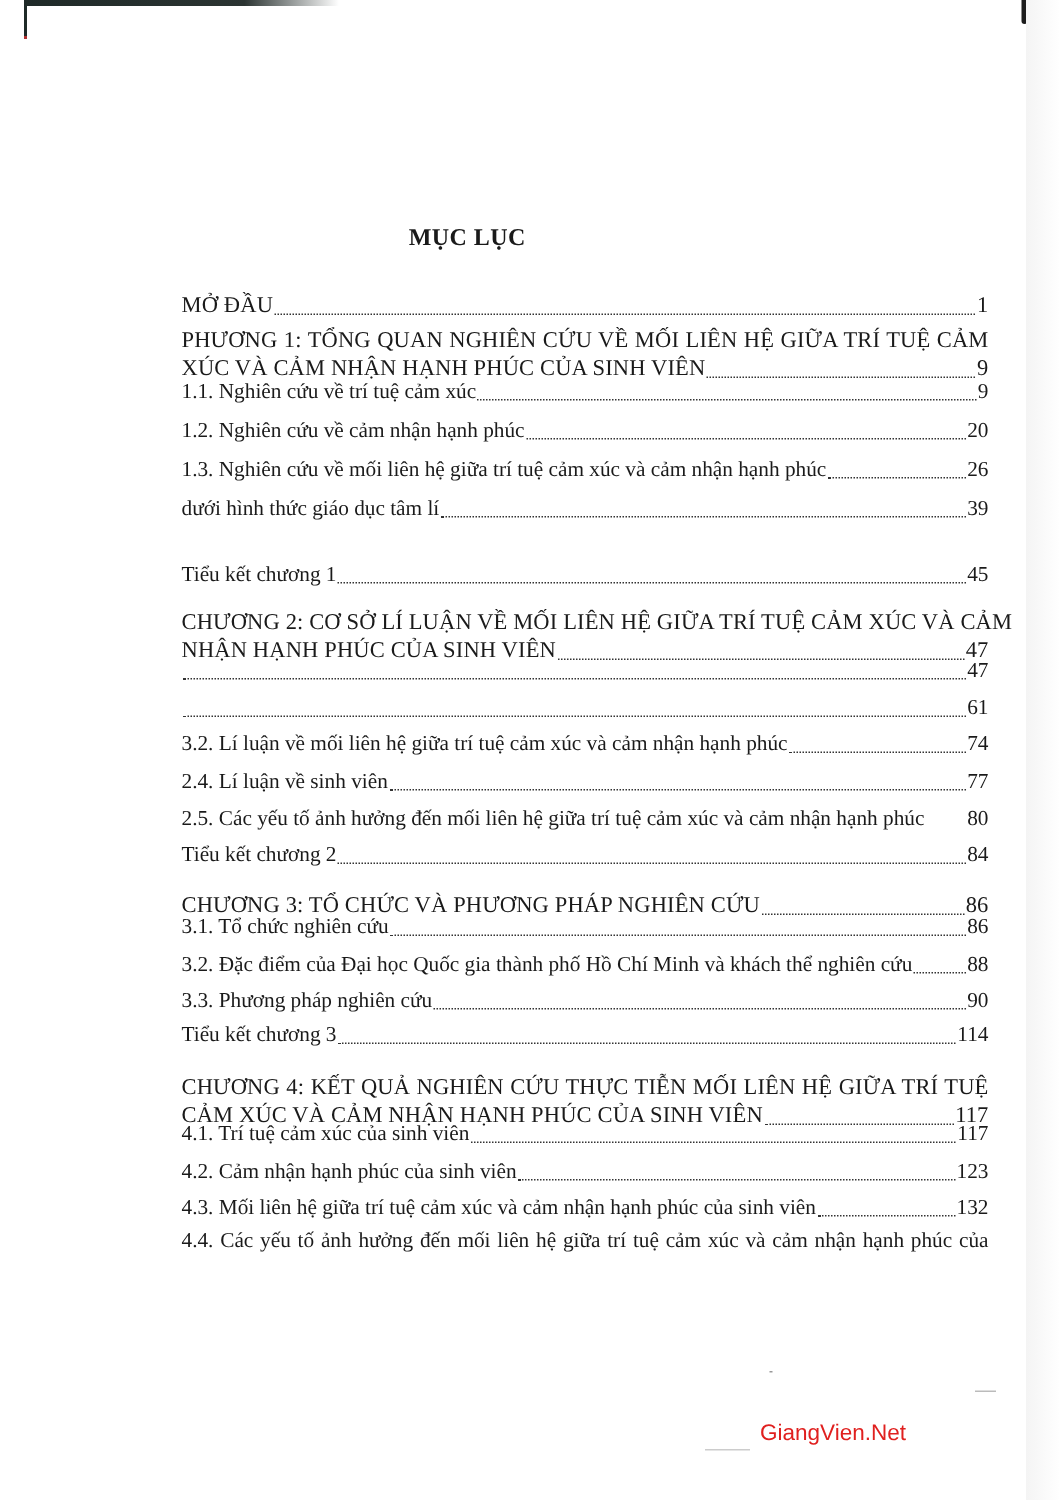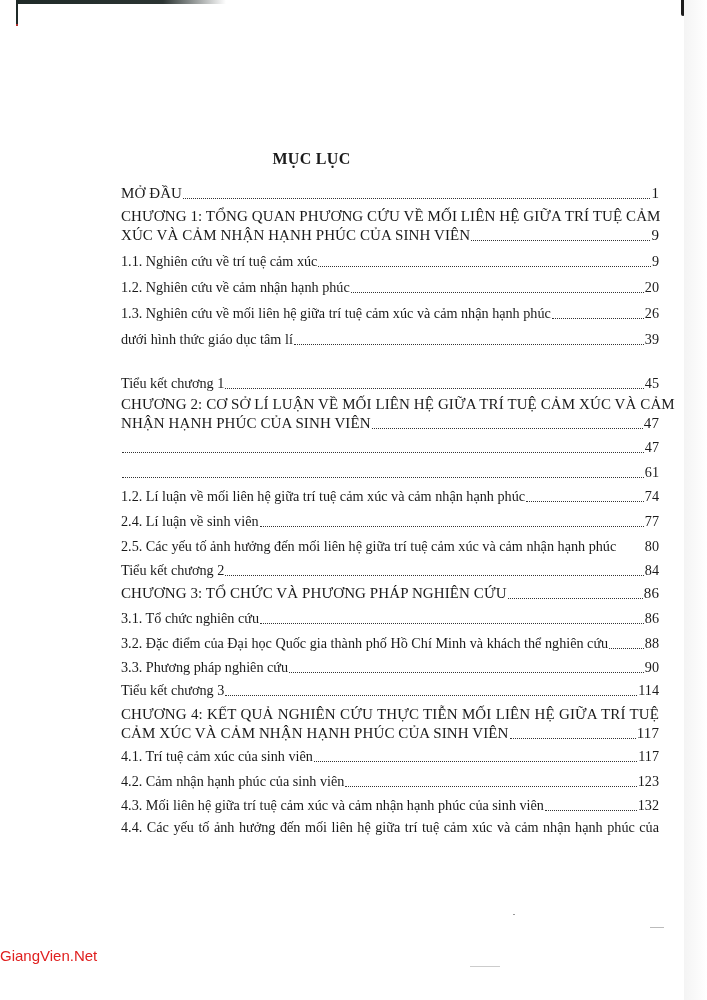--- a/index.html
+++ b/index.html
@@ -30,31 +30,31 @@
   }
   .toc-title {
     position: absolute; left: 0; width: 623px; top: 150px;
     text-align: center; font-weight: bold; font-size: 16px; letter-spacing: 0.3px;
   }
   .toc { position: absolute; left: 121px; width: 538px; top: 0; }
   .entry {
     position: absolute; left: 0; width: 538px;
     font-size: 14.2px; line-height: 19px;
   }
-  .entry.chapter { font-size: 15px; letter-spacing: 0.1px; }
+  .entry.chapter { font-size: 15px; letter-spacing: 0.1px; margin-top: 11px; }
   .line { display: flex; align-items: baseline; white-space: nowrap; height: 19px; }
   .line .txt { flex: 0 0 auto; }
   .line .leader {
     flex: 1 1 auto; overflow: hidden; margin: 0 1px;
     border-bottom: 1.5px dotted #333; height: 0; align-self: flex-end; margin-bottom: 4px;
   }
   .line .pg { flex: 0 0 auto; }
   .line.full .txt { width: 100%; text-align: justify; text-align-last: justify; }
   .watermark {
-    position: absolute; left: 0; width: 604px; top: 947px; text-align: left;
+    position: absolute; left: 0; width: 604px; top: 947px; text-align: right;
     font-family: "Liberation Sans", "DejaVu Sans", sans-serif;
     font-size: 15px; color: #e0201f;
   }
   .speck { position: absolute; background: #999; width: 2px; height: 1px; }
 </style>
 </head>
 <body>
 
 <div class="scan-edge-top"></div>
 <div class="scan-edge-left"></div>
@@ -68,21 +68,21 @@
   <div class="entry chapter" style="top:184px">
     <div class="line">
         <span class="txt">MỞ ĐẦU</span>
         <span class="leader"></span>
         <span class="pg">1</span>
       </div>
   </div>
 
   <div class="entry chapter" style="top:207px">
     <div class="line full">
-        <span class="txt">CHƯƠNG 1: TỔNG QUAN PHƯƠNG CỨU VỀ MỐI LIÊN HỆ GIỮA TRÍ TUỆ CẢM</span>
+        <span class="txt">PHƯƠNG 1: TỔNG QUAN NGHIÊN CỨU VỀ MỐI LIÊN HỆ GIỮA TRÍ TUỆ CẢM</span>
       </div>
     <div class="line">
         <span class="txt">XÚC VÀ CẢM NHẬN HẠNH PHÚC CỦA SINH VIÊN</span>
         <span class="leader"></span>
         <span class="pg">9</span>
       </div>
   </div>
 
   <div class="entry" style="top:252px">
     <div class="line">
@@ -144,21 +144,21 @@
 
   <div class="entry" style="top:463px">
     <div class="line">
         <span class="leader"></span>
         <span class="pg">61</span>
       </div>
   </div>
 
   <div class="entry" style="top:487px">
     <div class="line">
-        <span class="txt">1.2. Lí luận về mối liên hệ giữa trí tuệ cảm xúc và cảm nhận hạnh phúc</span>
+        <span class="txt">3.2. Lí luận về mối liên hệ giữa trí tuệ cảm xúc và cảm nhận hạnh phúc</span>
         <span class="leader"></span>
         <span class="pg">74</span>
       </div>
   </div>
 
   <div class="entry" style="top:512px">
     <div class="line">
         <span class="txt">2.4. Lí luận về sinh viên</span>
         <span class="leader"></span>
         <span class="pg">77</span>

